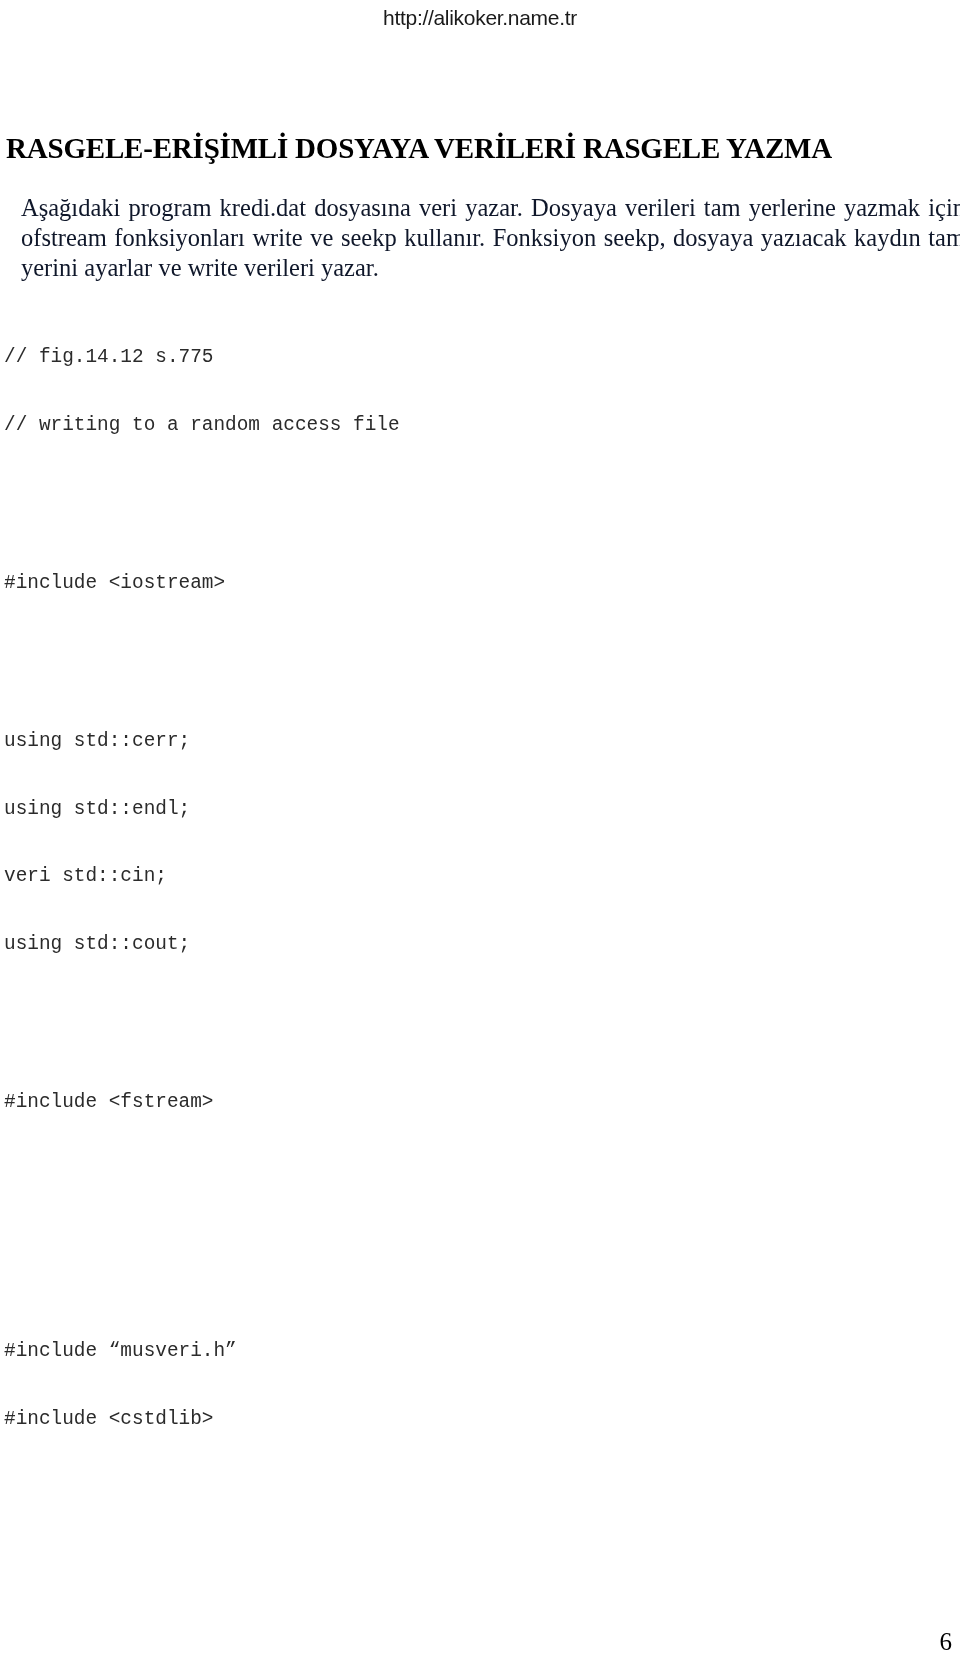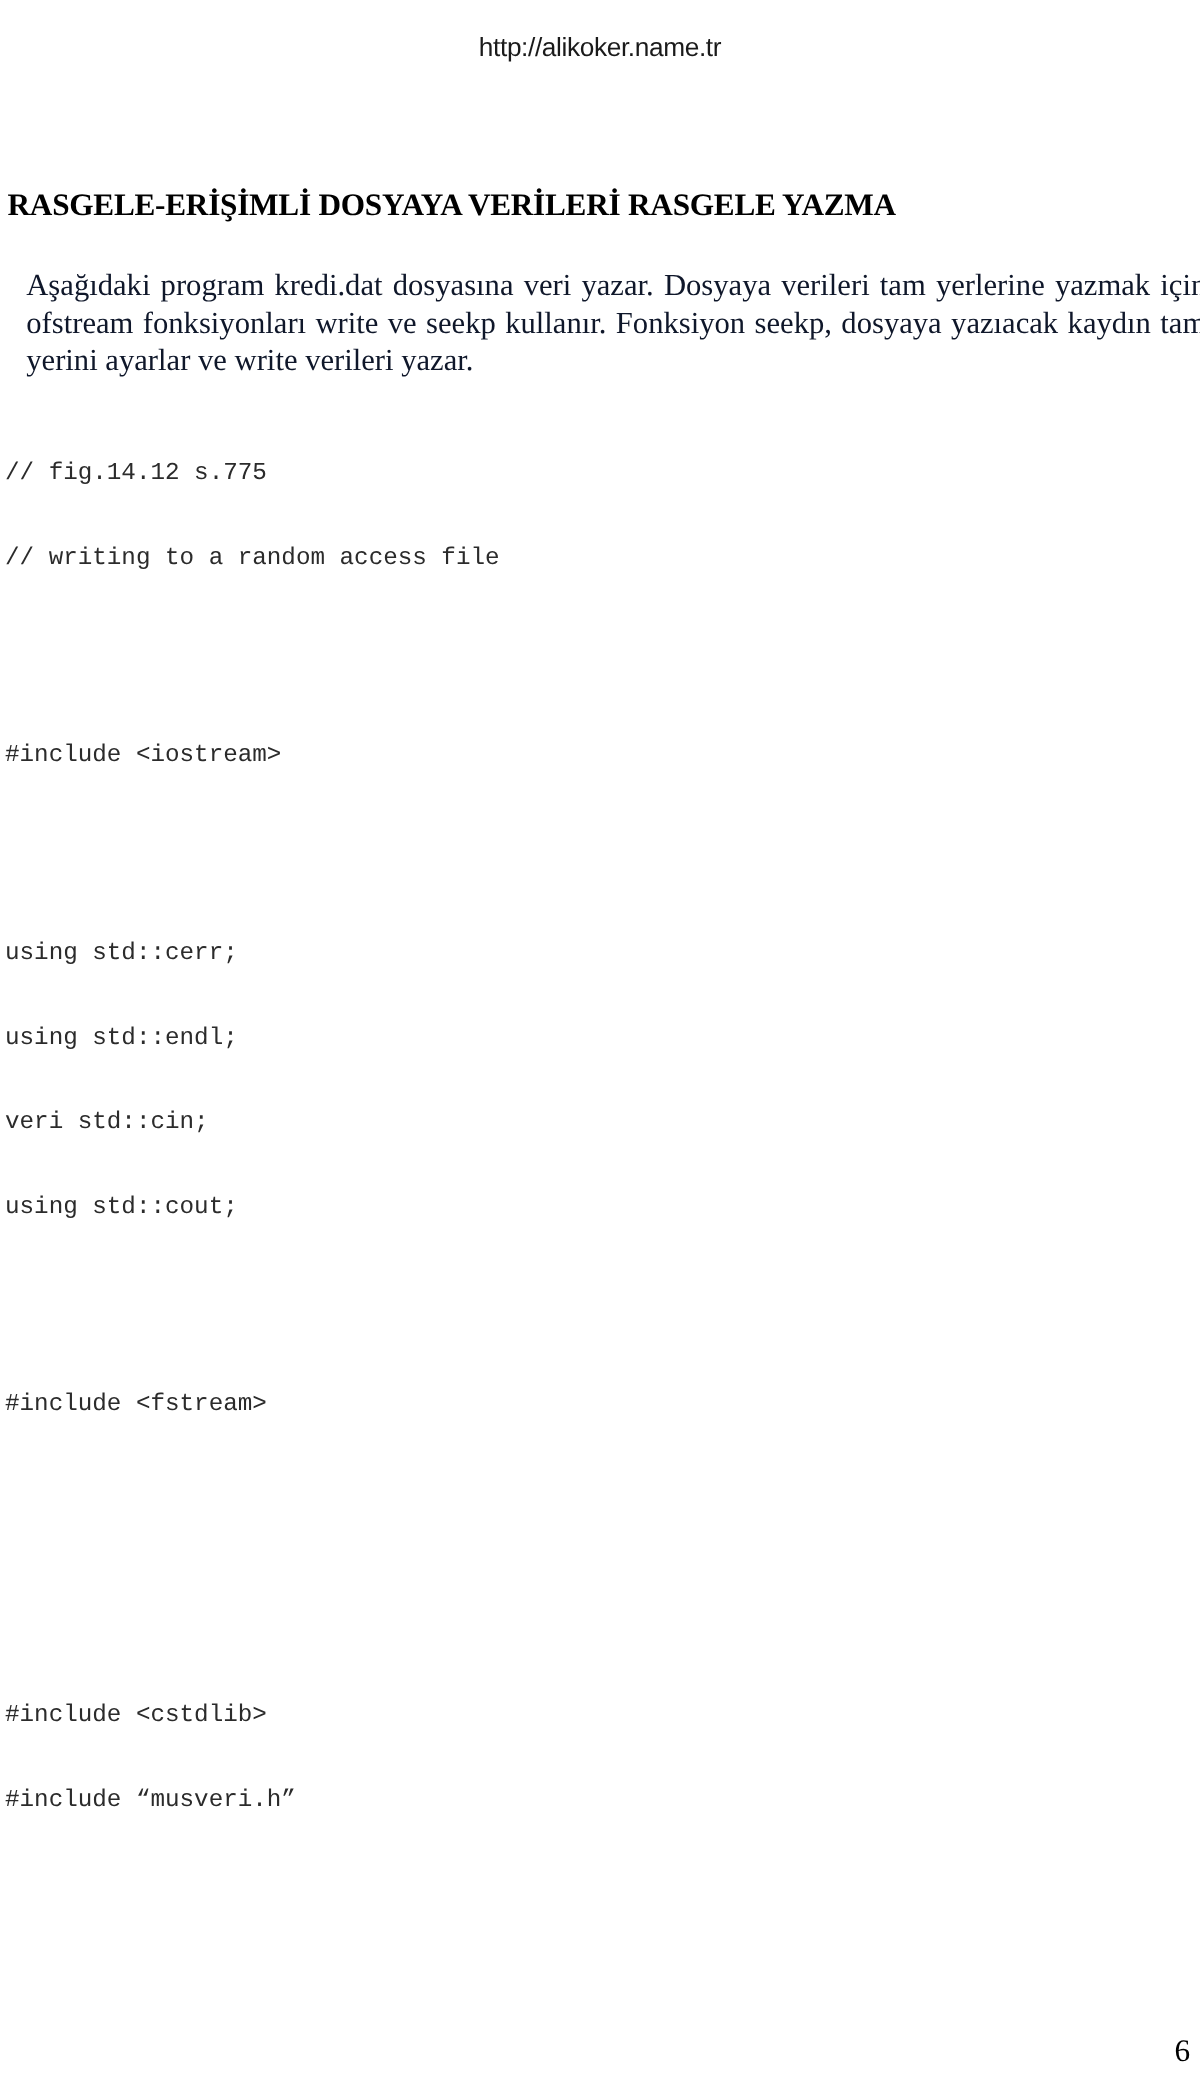--- a/index.html
+++ b/index.html
@@ -13,21 +13,20 @@
     position: relative;
     font-family: "Liberation Serif", "DejaVu Serif", serif;
     color: #000000;
     overflow: hidden;
   }
 
   .page {
     position: absolute;
     inset: 0;
     padding: 0;
-    margin-top: 21px;
   }
 
   
   .running-header {
     position: absolute;
     top: 6px;
     left: 0;
     width: 960px;
     text-align: center;
     font-family: "Liberation Sans", "DejaVu Sans", sans-serif;
@@ -38,21 +37,21 @@
   }
 
   
   .doc-title {
     position: absolute;
     top: 113px;
     left: 6px;
     width: 948px;
     font-family: "Liberation Serif", "DejaVu Serif", serif;
     font-weight: bold;
-    font-size: 25px;
+    font-size: 29px;
     letter-spacing: -0.2px;
     color: #000;
     white-space: nowrap;
   }
 
   
   .intro {
     position: absolute;
     top: 168px;
     left: 21px;
@@ -114,22 +113,22 @@
     <span class="ln">using std::endl;</span>
     <span class="ln">veri std::cin;</span>
     <span class="ln">using std::cout;</span>
     <span class="blank"></span>
 
     <span class="ln">#include &lt;fstream&gt;</span>
     <span class="blank"></span>
 
     <span class="blank"></span>
 
+    <span class="ln">#include “musveri.h”</span>
     <span class="ln">#include &lt;cstdlib&gt;</span>
-    <span class="ln">#include “musveri.h”</span>
     <span class="blank"></span>
 
     
     
 
     
     
     
 
     

